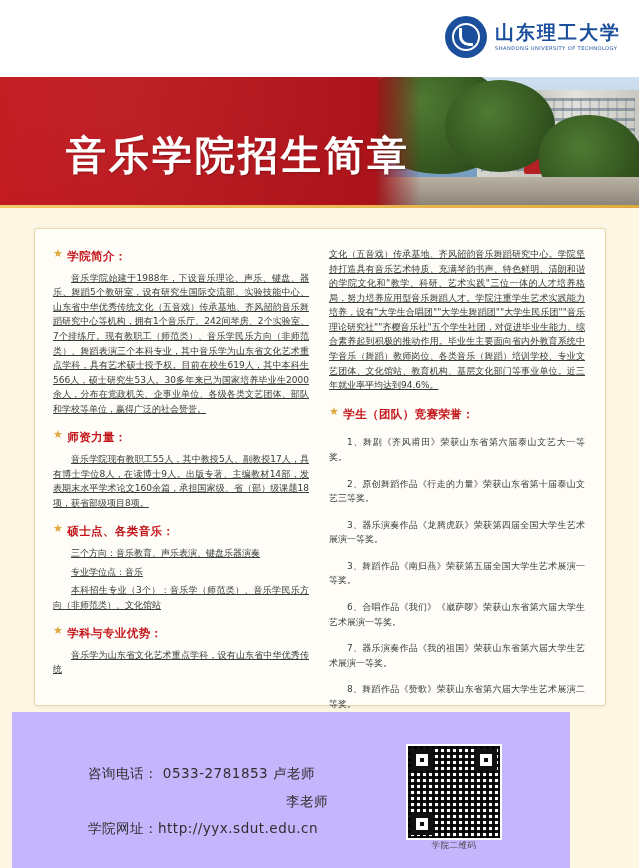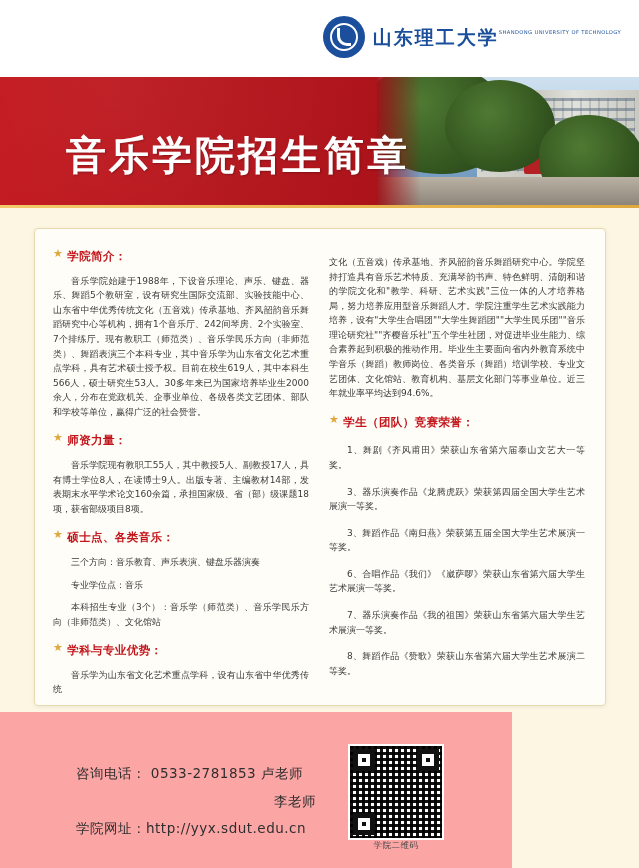--- a/index.html
+++ b/index.html
@@ -75,21 +75,21 @@
     position: absolute;
     left: 14px; top: 12px;
     width: 14px; height: 18px;
     border-left: 3px solid #ffffff;
     border-bottom: 3px solid #ffffff;
     border-radius: 0 0 0 10px;
     box-sizing: border-box;
   }
   .logo-text {
     display: flex;
-    flex-direction: row;
+    flex-direction: column;
     line-height: 1.1;
   }
   .logo-cn {
     font-size: 19px;
     font-weight: bold;
     color: #1b4f9c;
     letter-spacing: 2px;
     font-family: "DejaVu Sans", "Liberation Sans", sans-serif;
   }
   .logo-en {
@@ -202,41 +202,42 @@
     font-weight: bold;
     color: #c3161c;
     letter-spacing: 0.4px;
   }
   .sec-title .star {
     color: #e0a93f;
     font-size: 11px;
     line-height: 1.25;
   }
   .para {
-    margin: 8px 0 12px 0;
+    margin: 0 0 12px 0;
     text-indent: 2em;
     text-align: justify;
     color: #3a3a3a;
+    text-decoration: underline;
   }
   .para.no-indent { text-indent: 0; }
   .para.tight { margin-bottom: 4px; }
   .list-item {
     margin: 12px 0 5px 0;
     text-indent: 2em;
     text-align: justify;
     color: #3a3a3a;
   }
   
   .footer {
     position: absolute;
-    left: 0;
+    left: 12px;
     top: 712px;
-    width: 512px;
+    width: 558px;
     height: 156px;
-    background: #fca5a5;
+    background: #c4b5fd;
   }
   .contact {
     position: absolute;
     left: 76px;
     top: 48px;
     font-size: 13.5px;
     color: #2f2f2f;
     line-height: 2.05;
     letter-spacing: 0.5px;
   }
@@ -343,20 +344,21 @@
     </div>
 
     <div class="col">
       <p class="para no-indent">文化（五音戏）传承基地、齐风韶韵音乐舞蹈研究中心。学院坚持打造具有音乐艺术特质、充满琴韵书声、特色鲜明、清朗和谐的学院文化和"教学、科研、艺术实践"三位一体的人才培养格局，努力培养应用型音乐舞蹈人才。学院注重学生艺术实践能力培养，设有"大学生合唱团""大学生舞蹈团""大学生民乐团""音乐理论研究社""齐樱音乐社"五个学生社团，对促进毕业生能力、综合素养起到积极的推动作用。毕业生主要面向省内外教育系统中学音乐（舞蹈）教师岗位、各类音乐（舞蹈）培训学校、专业文艺团体、文化馆站、教育机构、基层文化部门等事业单位。近三年就业率平均达到94.6%。</p>
 
       <div class="sec-title">
         <span class="star">★</span>
         <span>学生（团队）竞赛荣誉：</span>
       </div>
       <p class="list-item">1、舞剧《齐风甫田》荣获山东省第六届泰山文艺大一等奖。</p>
+      <p class="list-item">2、原创舞蹈作品《行走的力量》荣获山东省第十届泰山文艺三等奖。</p>
       <p class="list-item">3、器乐演奏作品《龙腾虎跃》荣获第四届全国大学生艺术展演一等奖。</p>
       <p class="list-item">3、舞蹈作品《南归燕》荣获第五届全国大学生艺术展演一等奖。</p>
       <p class="list-item">6、合唱作品《我们》《崴萨啰》荣获山东省第六届大学生艺术展演一等奖。</p>
       <p class="list-item">7、器乐演奏作品《我的祖国》荣获山东省第六届大学生艺术展演一等奖。</p>
       <p class="list-item">8、舞蹈作品《赞歌》荣获山东省第六届大学生艺术展演二等奖。</p>
     </div>
   </div>
 
   <div class="footer">
     <div class="contact">

